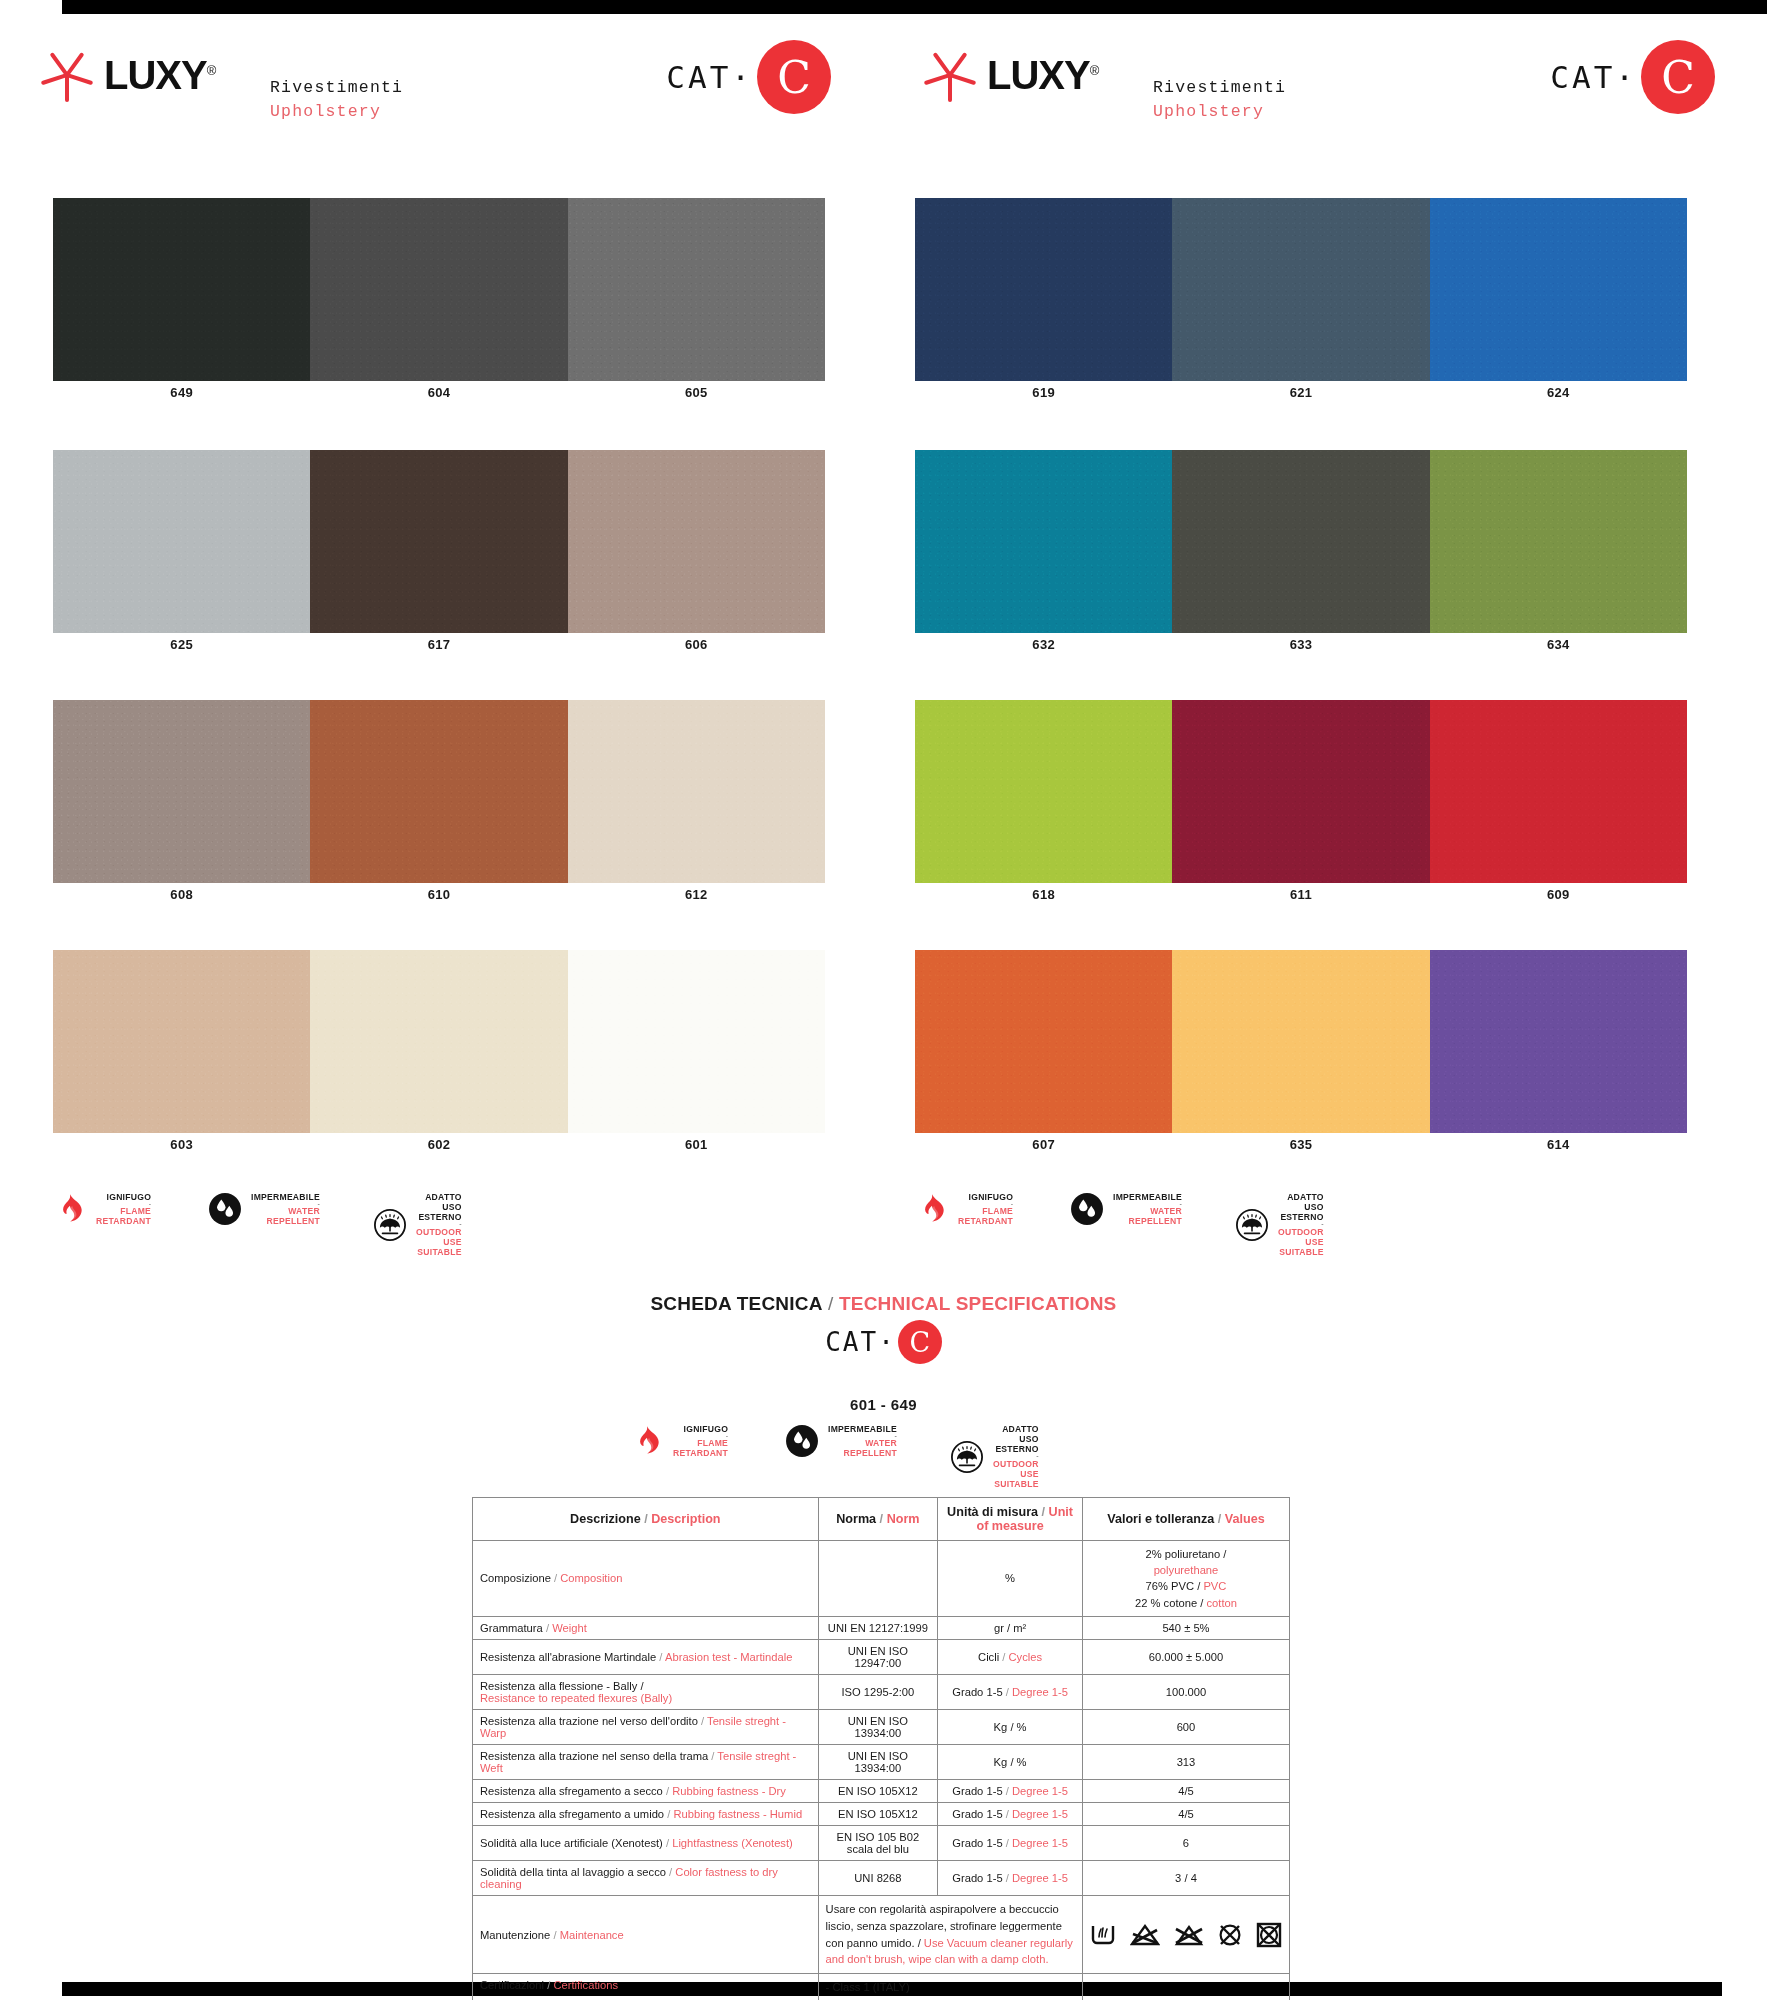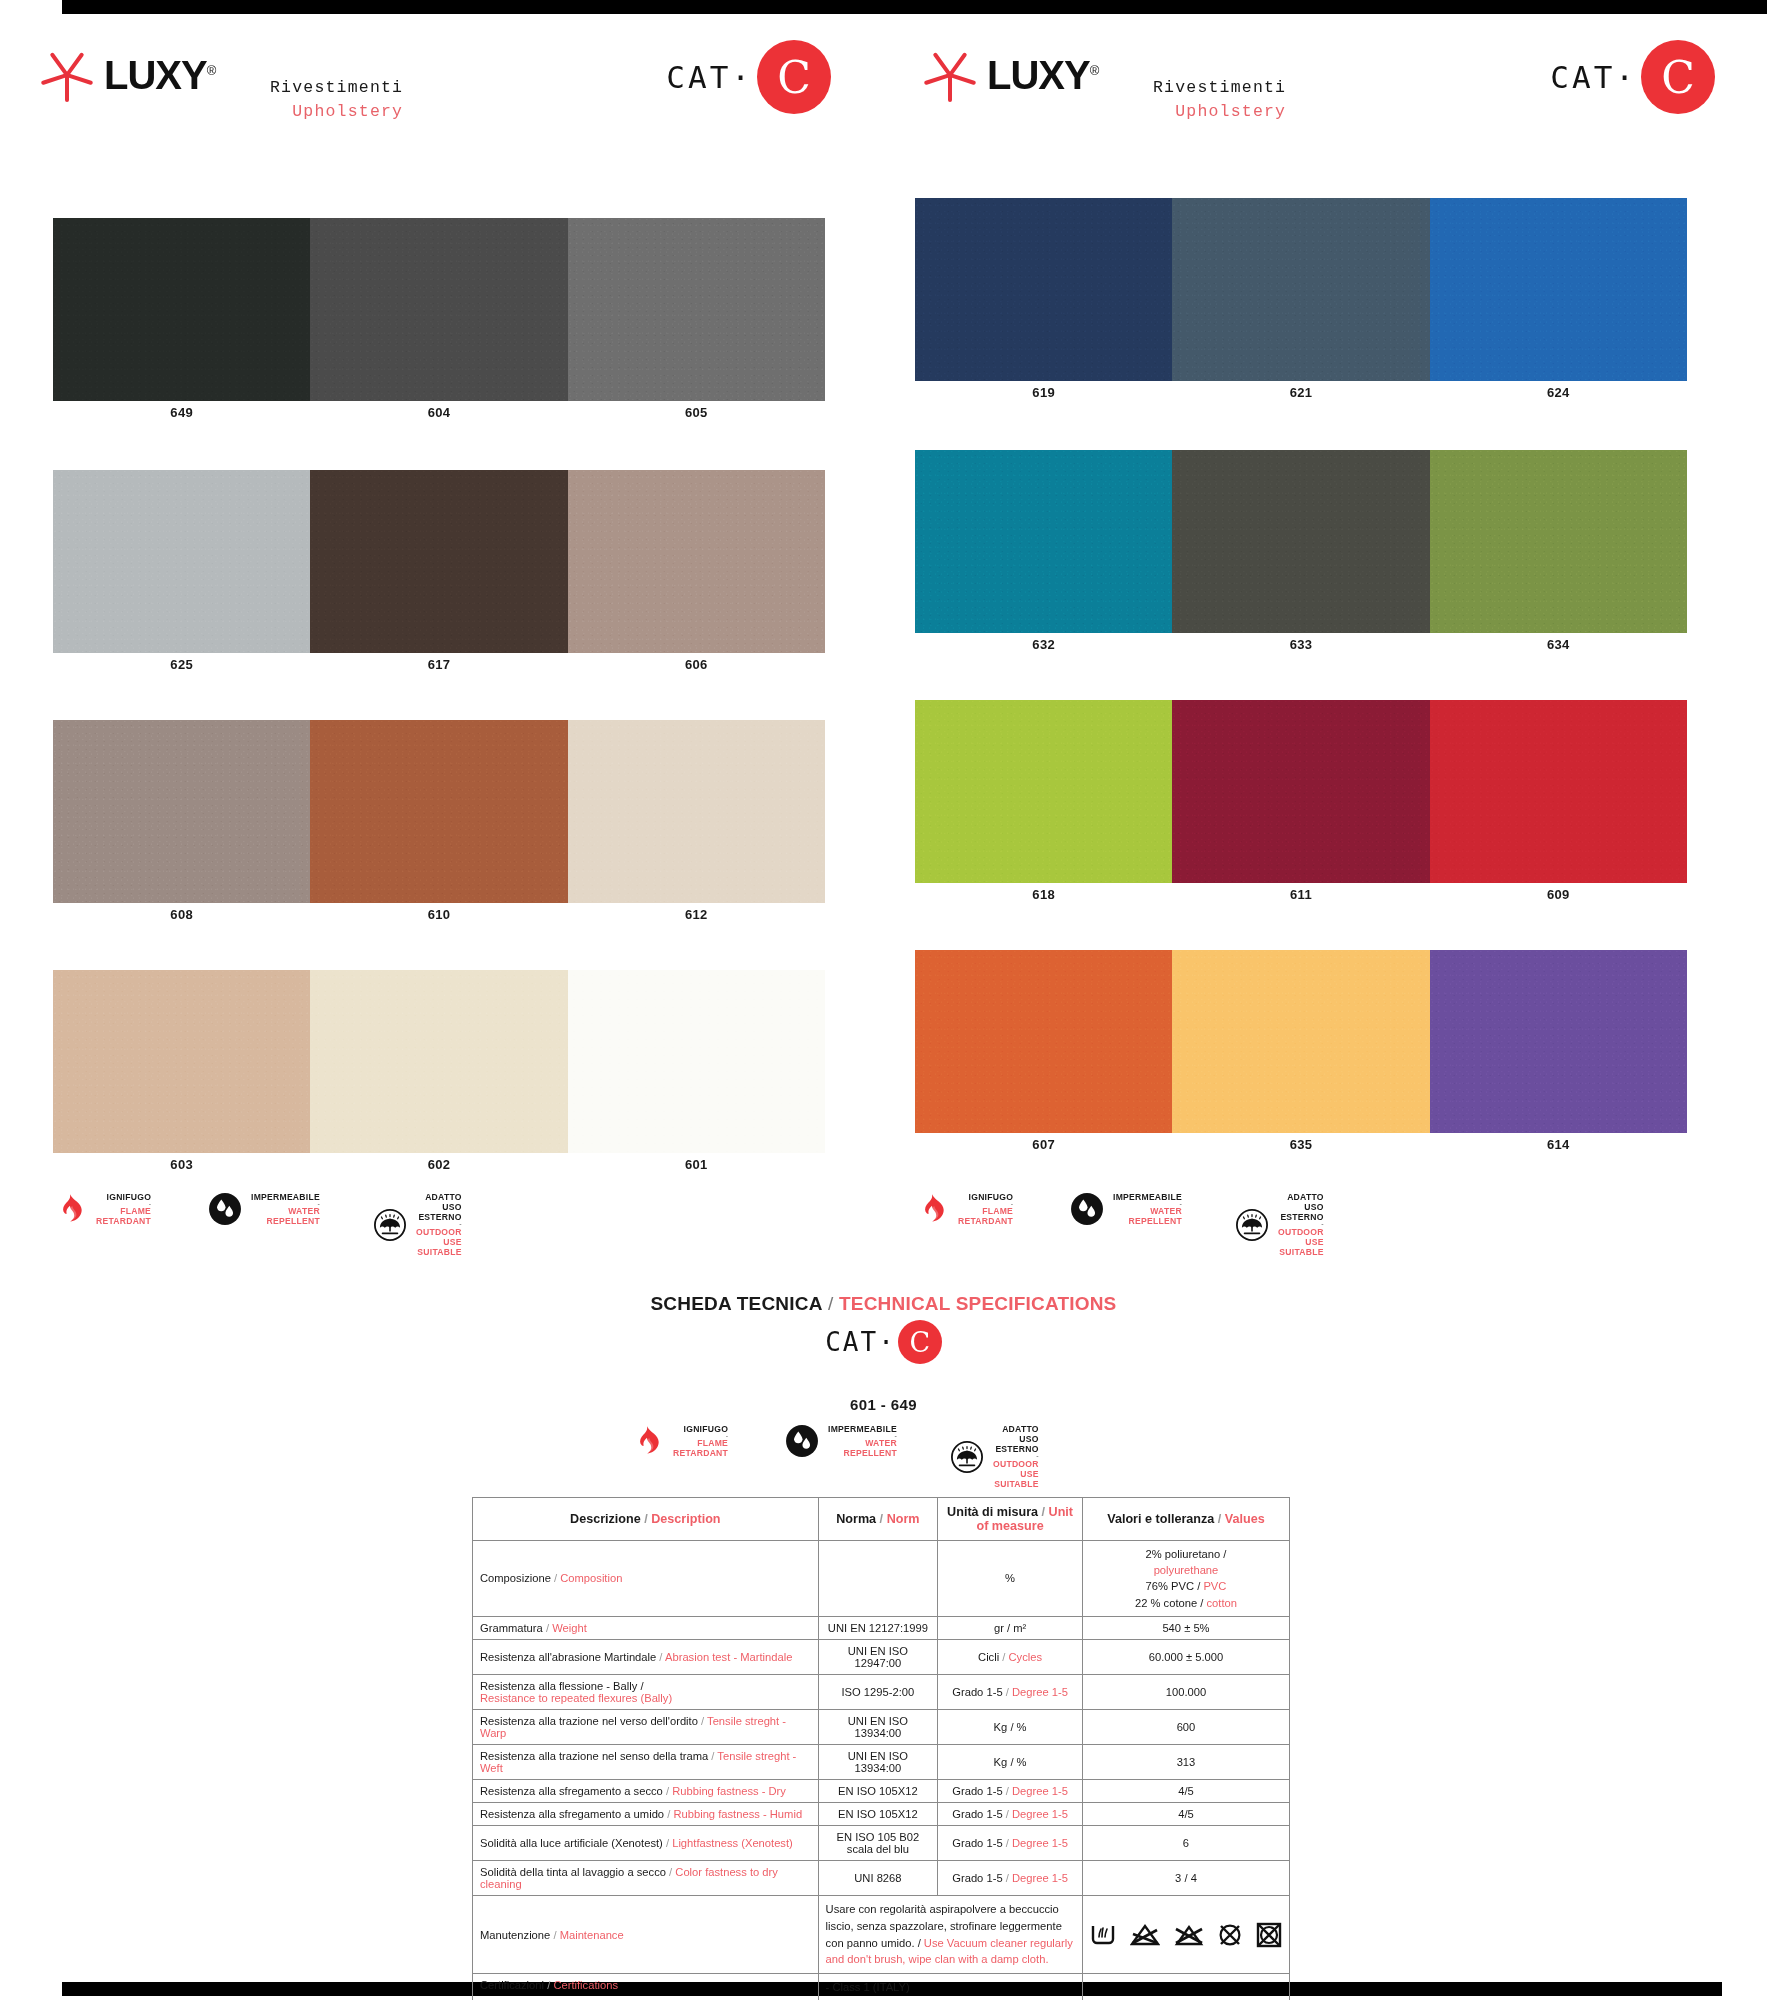--- a/index.html
+++ b/index.html
@@ -7,21 +7,21 @@
     width:1767px; height:2000px;
     background:#ffffff;
     font-family:"Liberation Sans", sans-serif;
     position:relative;
     overflow:hidden;
   }
   .topbar { position:absolute; left:62px; top:0; width:1705px; height:14px; background:#000; }
   .botbar { position:absolute; left:62px; top:1982px; width:1660px; height:14px; background:#000; }
 
   
-  .header { position:absolute; top:26px; left:0; width:100%; height:100px;text-align:right; }
+  .header { position:absolute; top:26px; left:0; width:100%; height:100px; }
   .hdr-half { position:absolute; top:0; height:100px; }
   .hdr-half.left  { left:0px;   width:883px; }
   .hdr-half.right { left:883px; width:884px; }
 
   .logo-wrap { position:absolute; left:40px; top:22px; display:flex; align-items:center; gap:10px; }
   .star { width:54px; height:54px; position:relative; }
   .star i { position:absolute; left:50%; top:50%; width:4px; height:27px; background:#e8323c;
             transform-origin:50% 0%; border-radius:2px; }
   .luxy-word { font-family:"Liberation Sans", sans-serif; font-weight:bold; font-size:40px;
                letter-spacing:-1px; color:#111; line-height:1; }
@@ -143,21 +143,21 @@
       <div class="it">Rivestimenti</div>
       <div class="en">Upholstery</div>
     </div>
     <div class="cat-badge">
       <span class="cat-txt">CAT·</span>
       <span class="cat-circle">C</span>
     </div>
   </div>
 </div>
 
-<div class="panel left" id="panel-left" style="top: 0px; height: 1200px; margin-top: 20px;">
+<div class="panel left" id="panel-left" style="top: 0px; height: 1200px;">
     <div class="swrow" style="top: 198px;">
       <div class="strip">
         <div class="cell" style="background: rgb(38, 43, 40);">
           <div class="tex"></div>
         </div>
         <div class="cell" style="background: rgb(75, 75, 75);">
           <div class="tex"></div>
         </div>
         <div class="cell" style="background: rgb(111, 111, 111);">
           <div class="tex"></div>

